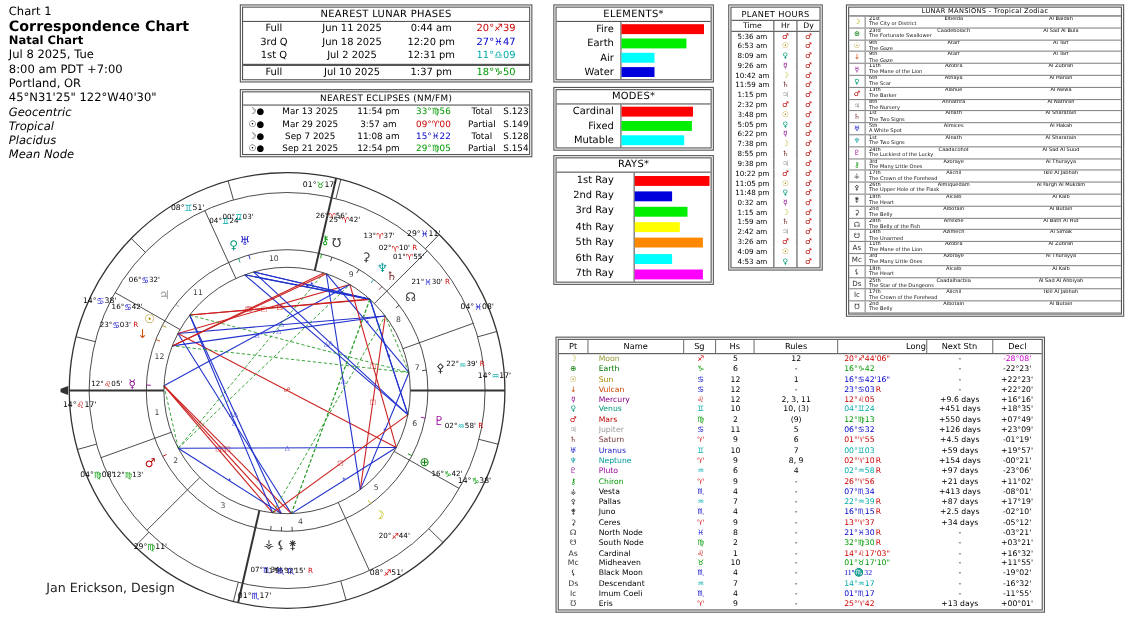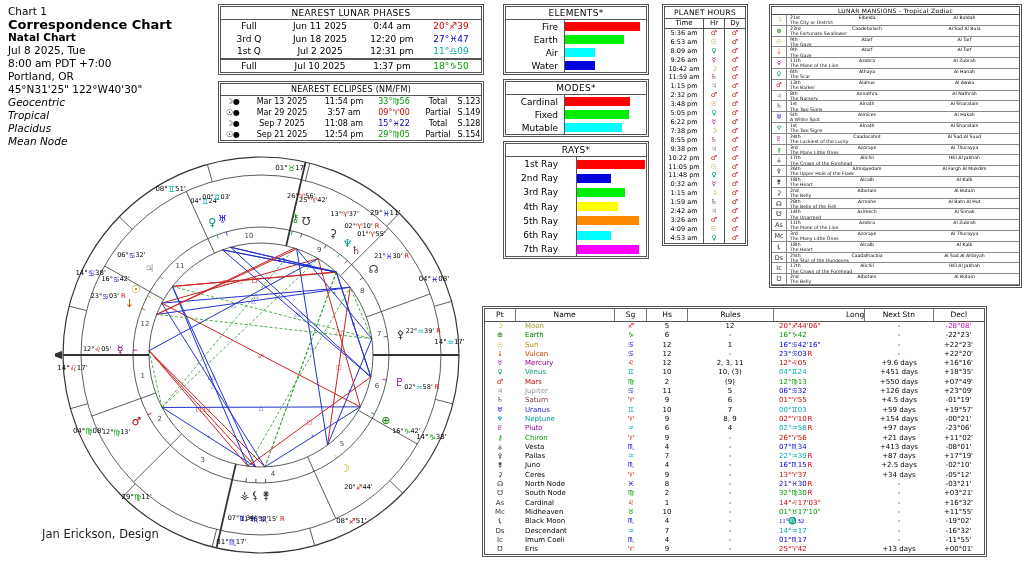--- a/index.html
+++ b/index.html
@@ -52,21 +52,21 @@
   #mansions .ptitle{font-size:6px;padding:0;}
   .mrow{display:flex;border-bottom:1px solid #888;height:10.8px;box-sizing:border-box;}
   .mglyph{width:14px;border-right:1px solid #888;font-size:6.5px;text-align:center;line-height:10px;}
   .mbody{flex:1;font-size:4.6px;line-height:5.3px;overflow:hidden;}
   .ml1{display:flex;}
   .mord{width:34px;padding-left:3px;}
   .mname{width:86px;text-align:center;}
   .marabic{flex:1;text-align:center;}
   .ml2{padding-left:3px;color:#111;}
   
-  #ptable{left:482px;top:306px;width:505px;}
+  #ptable{left:505px;top:306px;width:445px;}
   .thead,.trow{display:flex;font-size:7px;line-height:9.3px;}
   .thead{font-size:7.5px;border-bottom:1px solid #555;line-height:12px;}
   .c-pt{width:30px;text-align:center;}
   .c-name{width:100px;text-align:left;padding-left:10px;box-sizing:border-box;}
   .c-sg{width:32px;text-align:center;}
   .c-hs{width:40px;text-align:center;}
   .c-rules{width:86px;text-align:center;}
   .c-long{width:92px;text-align:left;padding-left:6px;box-sizing:border-box;}
   .c-stn{width:68px;text-align:center;}
   .c-decl{width:51px;text-align:center;}

